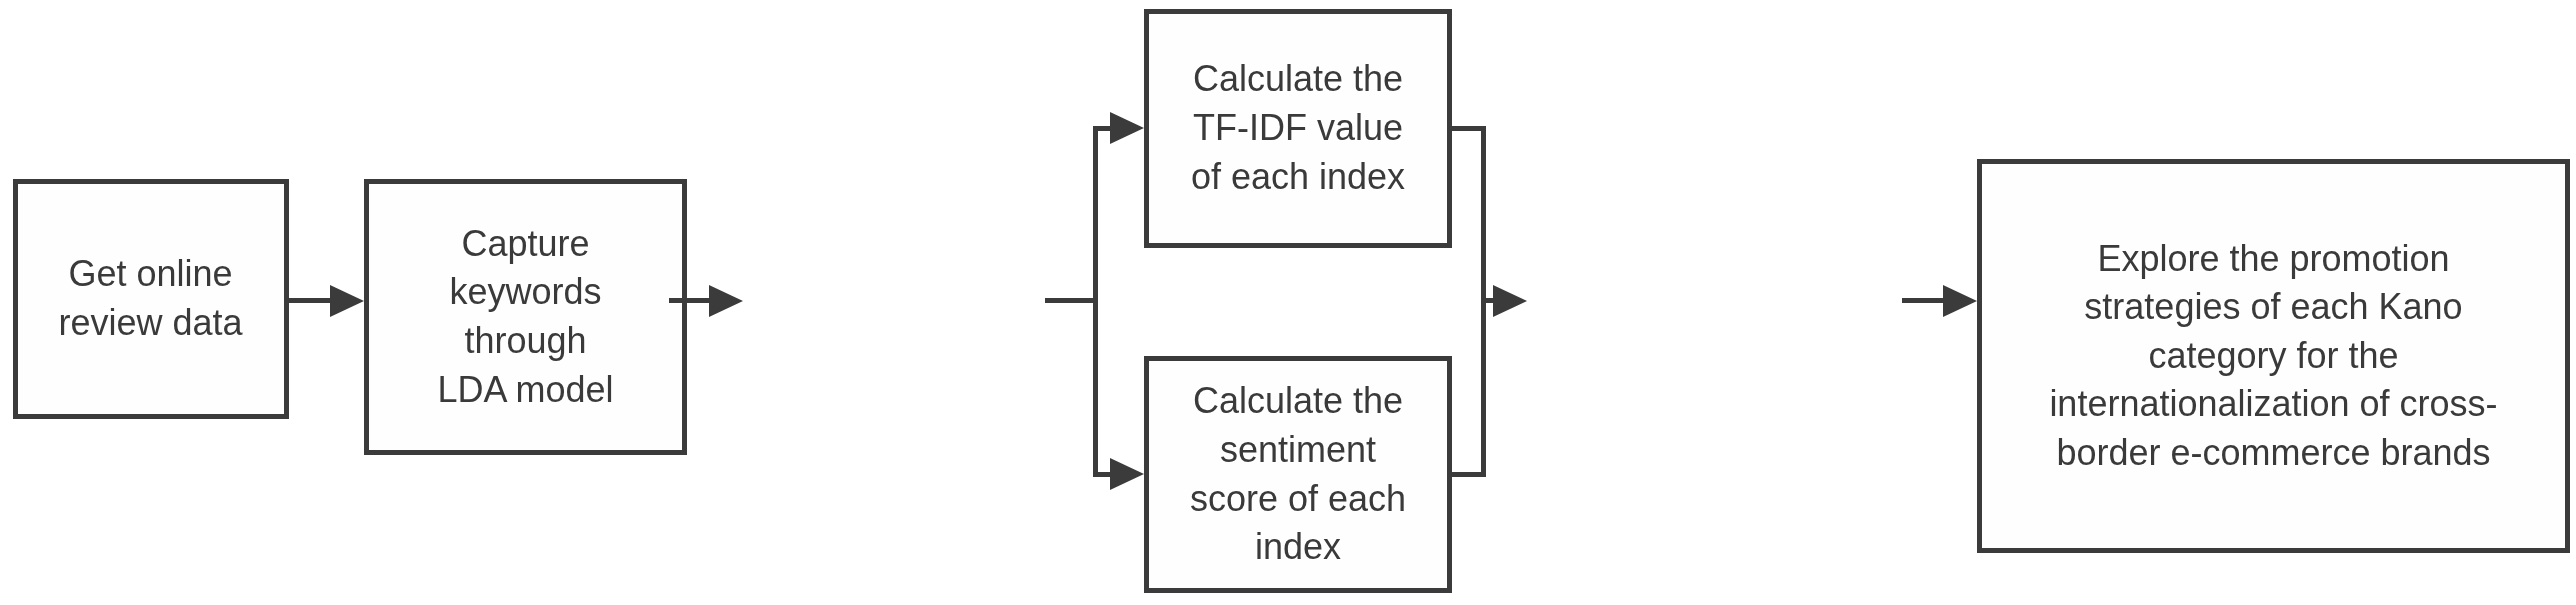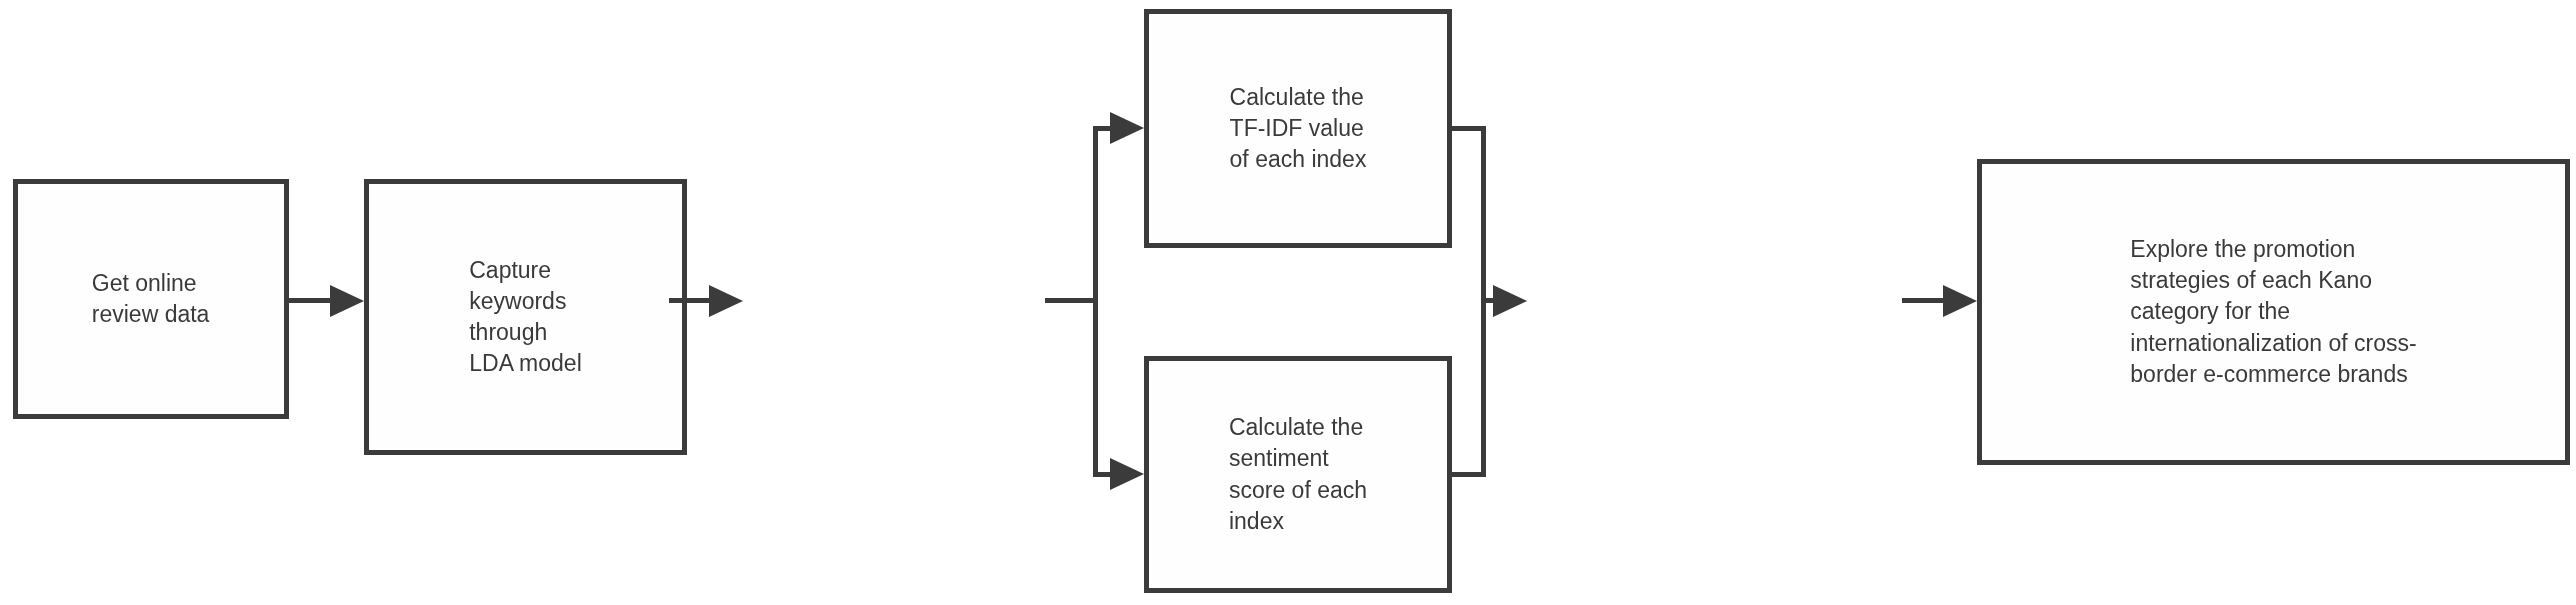--- a/index.html
+++ b/index.html
@@ -20,22 +20,23 @@
     position:absolute;
     box-sizing:border-box;
     background:var(--box-bg);
     border:5px solid var(--line-color);
     display:flex;
     align-items:center;
     justify-content:center;
   }
   .box-label{
     color:var(--text-color);
-    font-size:23px;
+    font-size:36px;
     line-height:1.35;
+    text-align:center;
     white-space:pre;
   }
   .line{
     position:absolute;
     background:var(--line-color);
   }
   .arrowhead{
     position:absolute;
     width:0;height:0;
     border-top:16.4px solid transparent;
@@ -68,21 +69,21 @@
   </div>
 
   <div class="box" style="left:1144px;top:356px;width:308px;height:237px">
     <span class="box-label">Calculate the
 sentiment
 score of each
 index</span>
   </div>
 
 
-  <div class="box" style="left:1977px;top:159px;width:593px;height:306px">
+  <div class="box" style="left:1977px;top:159px;width:593px;height:394px">
     <span class="box-label">Explore the promotion
 strategies of each Kano
 category for the
 internationalization of cross-
 border e-commerce brands</span>
   </div>
 
   <div class="line" style="left:288px;top:298px;width:44px;height:5px"></div>
   <div class="arrowhead" style="left:330px;top:285px"></div>
 

